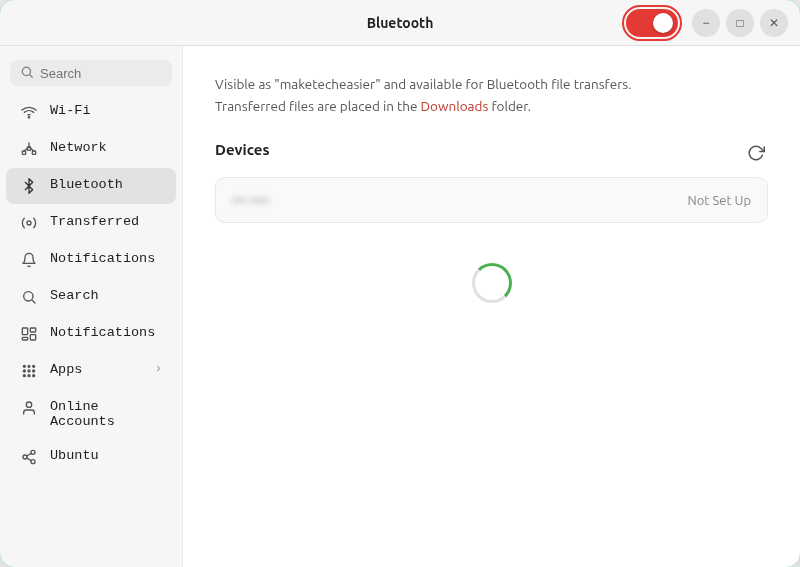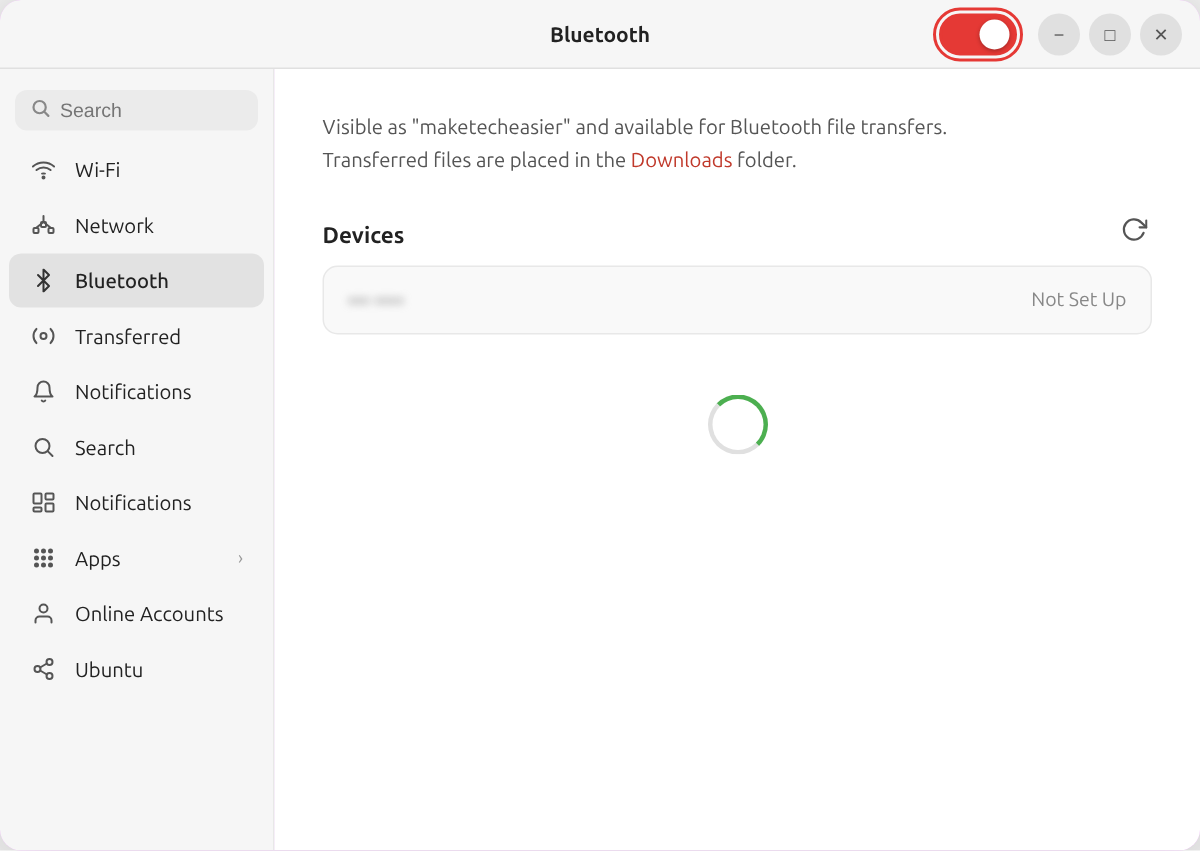--- a/index.html
+++ b/index.html
@@ -8,21 +8,21 @@
       height: 567px;
       font-family: 'Segoe UI', Ubuntu, sans-serif;
       background: #f0f0f0;
       display: flex;
       align-items: center;
       justify-content: center;
     }
     .window {
       width: 800px;
       height: 567px;
-      background: #f0abfc;
+      background: #22c55e;
       border-radius: 14px;
       overflow: hidden;
       display: flex;
       flex-direction: column;
       box-shadow: 0 4px 32px rgba(0,0,0,0.18);
     }
     
     .titlebar {
       display: flex;
       align-items: center;
@@ -115,29 +115,30 @@
     .search-input {
       border: none;
       background: transparent;
       outline: none;
       font-size: 13px;
       color: #555;
       width: 100%;
     }
     .sidebar-item {
       display: flex;
-      align-items: center;
+      align-items: flex-start;
       padding: 9px 14px;
       cursor: pointer;
       border-radius: 8px;
       margin: 1px 6px;
       gap: 12px;
       font-size: 13.5px;
       color: #222;
       position: relative;
+      font-family: Liberation Mono, monospace;
     }
     .sidebar-item.active {
       background: #e2e2e2;
       font-weight: 500;
     }
     .sidebar-icon {
       width: 18px;
       height: 18px;
       display: flex;
       align-items: center;
@@ -164,21 +165,21 @@
       color: #555;
       line-height: 1.6;
       margin-bottom: 24px;
     }
     .info-text a {
       color: #c0392b;
       text-decoration: none;
     }
     .section-header {
       display: flex;
-      align-items: flex-end;
+      align-items: flex-start;
       justify-content: space-between;
       margin-bottom: 12px;
     }
     .section-title {
       font-size: 15px;
       font-weight: 600;
       color: #222;
     }
     .refresh-icon {
       width: 24px;

